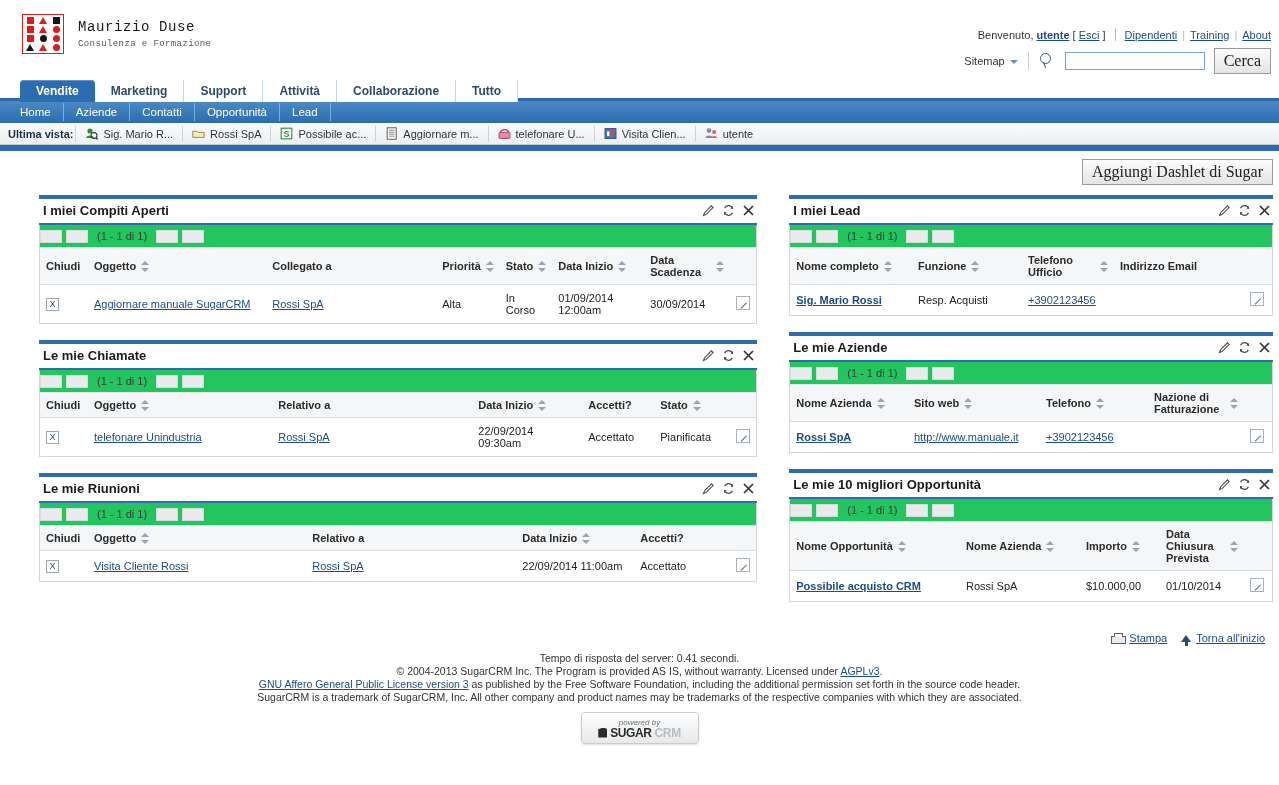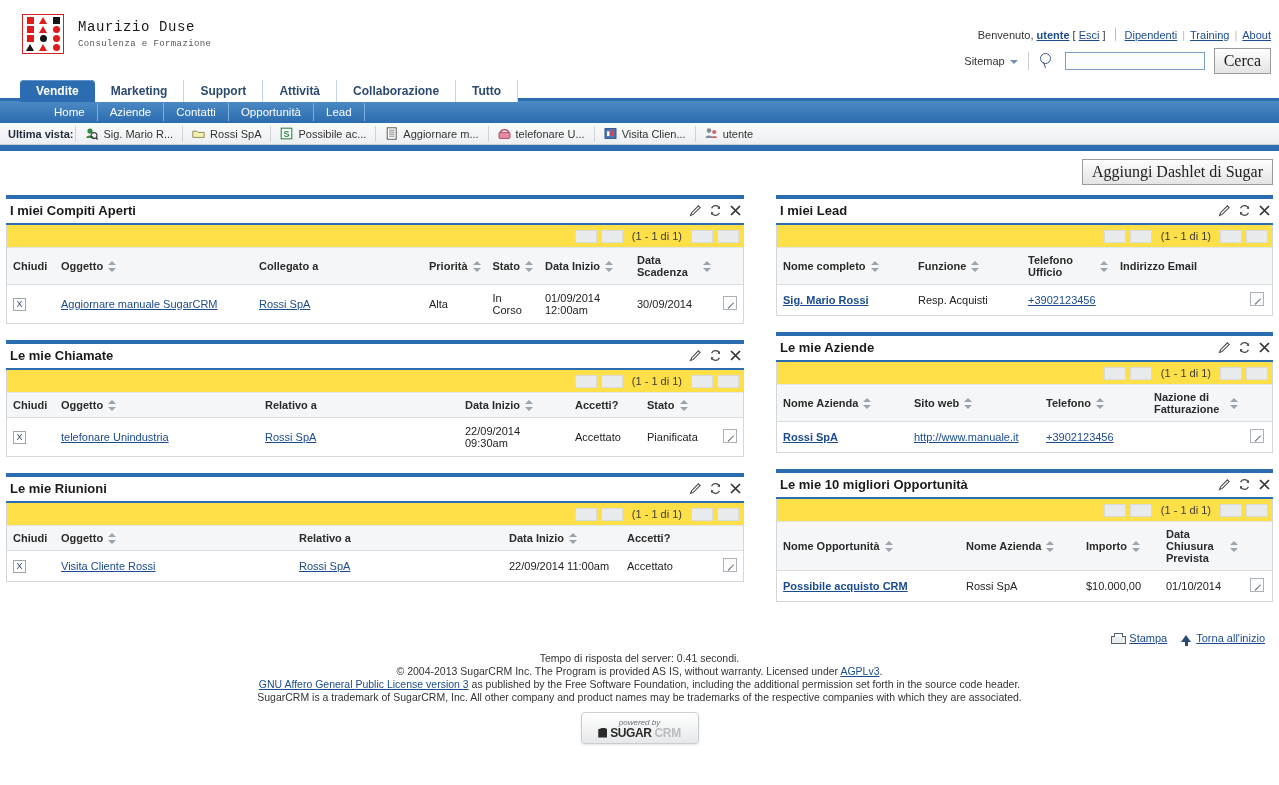--- a/index.html
+++ b/index.html
@@ -147,21 +147,21 @@
     display: flex; align-items: center;
     padding-left: 12px;
     border-bottom: 1px solid #1f5governed;
   }
   .subnav-item {
     color: #ffffff; font-size: 11.5px;
     padding: 0 12px; height: 18px; line-height: 18px;
     border-right: 1px solid #7fb0dc;
     cursor: pointer;
   }
-  .subnav-item.first { padding-left: 8px; margin-left: 34px; }
+  .subnav-item.first { padding-left: 8px; }
 
   
   #lastviewed {
     height: 22px;
     background: linear-gradient(#fbfbfb, #eceff2);
     border-bottom: 1px solid #c8cdd2;
     display: flex; align-items: center;
     padding-left: 8px;
     font-size: 11px; color: #333333;
   }
@@ -181,21 +181,21 @@
     flex: 0 0 13px;
     position: relative;
   }
 
   #bluebar { height: 6px; background: #2c6cb0; }
 
   
   #content { padding: 0 6px; }
   .addrow { display: flex; justify-content: flex-end; padding: 8px 0 10px 0; }
 
-  .columns { display: flex; gap: 32px; align-items: flex-start; }
+  .columns { display: flex; gap: 32px; align-items: flex-start; margin-left: 33px; }
   .col-left { width: 738px; }
   .col-right { width: 497px; }
 
   .dashlet { margin-bottom: 16px; }
   .dashlet-accent { height: 4px; background: #2c6cb0; }
   .dashlet-head {
     display: flex; align-items: center; justify-content: space-between;
     padding: 4px 2px 5px 4px;
     border-bottom: 2px solid #2c6cb0;
   }
@@ -205,23 +205,23 @@
   .dashlet-tools { display: flex; align-items: center; gap: 7px; }
   .tool { width: 13px; height: 13px; cursor: pointer; }
 
   .dashlet-body {
     border: 1px solid #d2d7dc;
     border-top: none;
     background: #ffffff;
   }
   .pagerow {
     height: 23px;
-    background: #fde047;
+    background: #22c55e;
     border-bottom: 1px solid #e2e6ea;
-    display: flex; align-items: center; justify-content: flex-end;
+    display: flex; align-items: center; 
     padding-right: 4px;
     gap: 4px;
   }
   .pg-btn {
     width: 22px; height: 13px;
     background: #e8eaec;
     border: 1px solid #d8dadd;
   }
   .pg-label { font-size: 11px; color: #3a3a3a; margin: 0 5px; }
 

